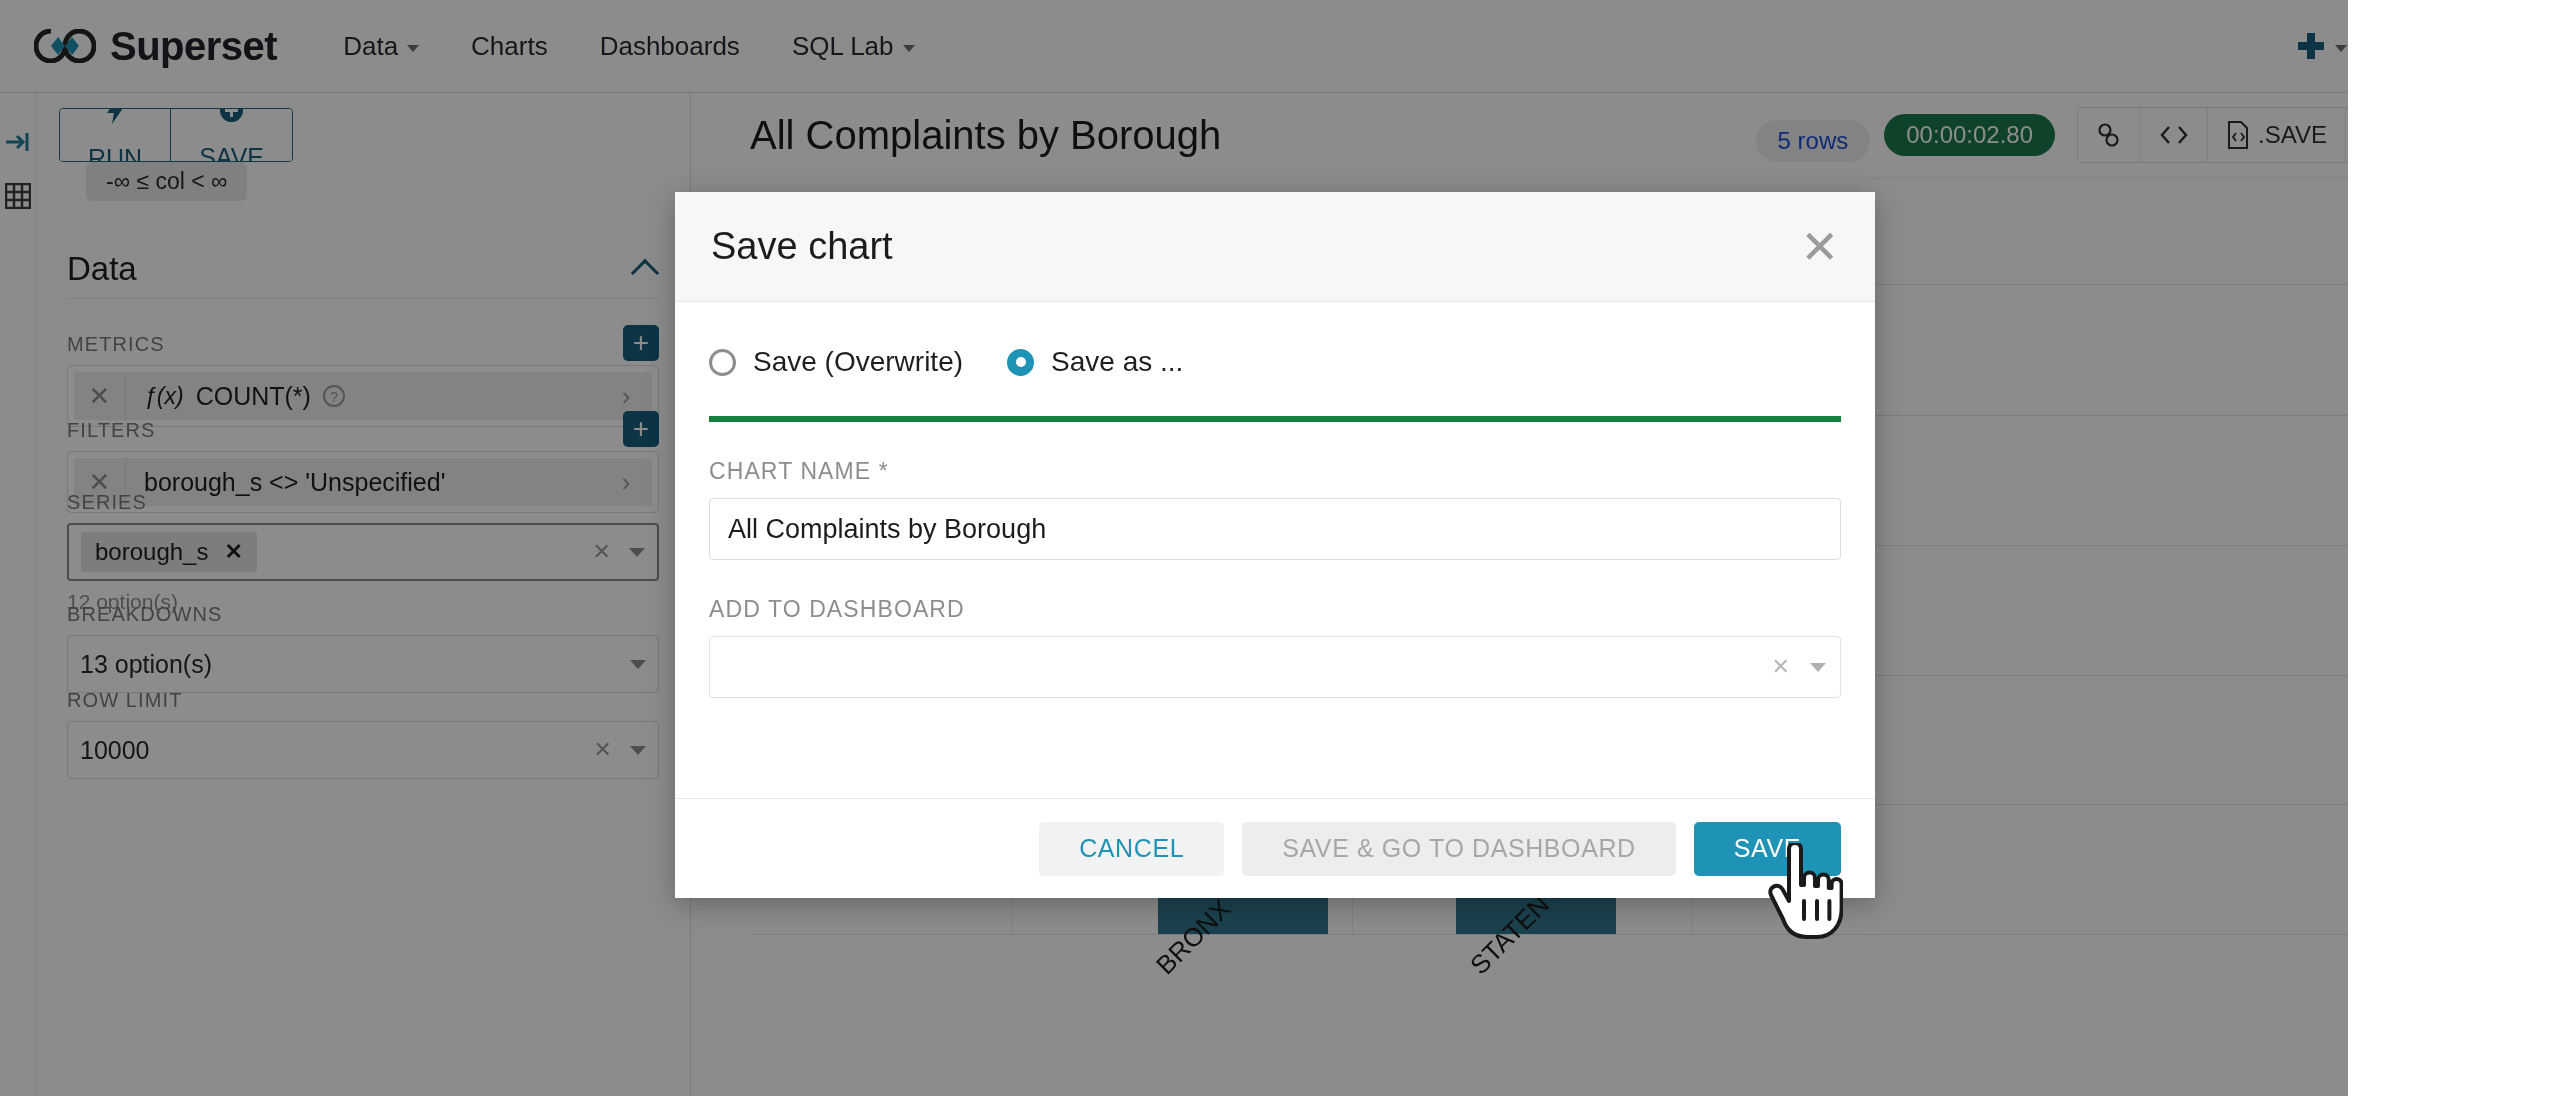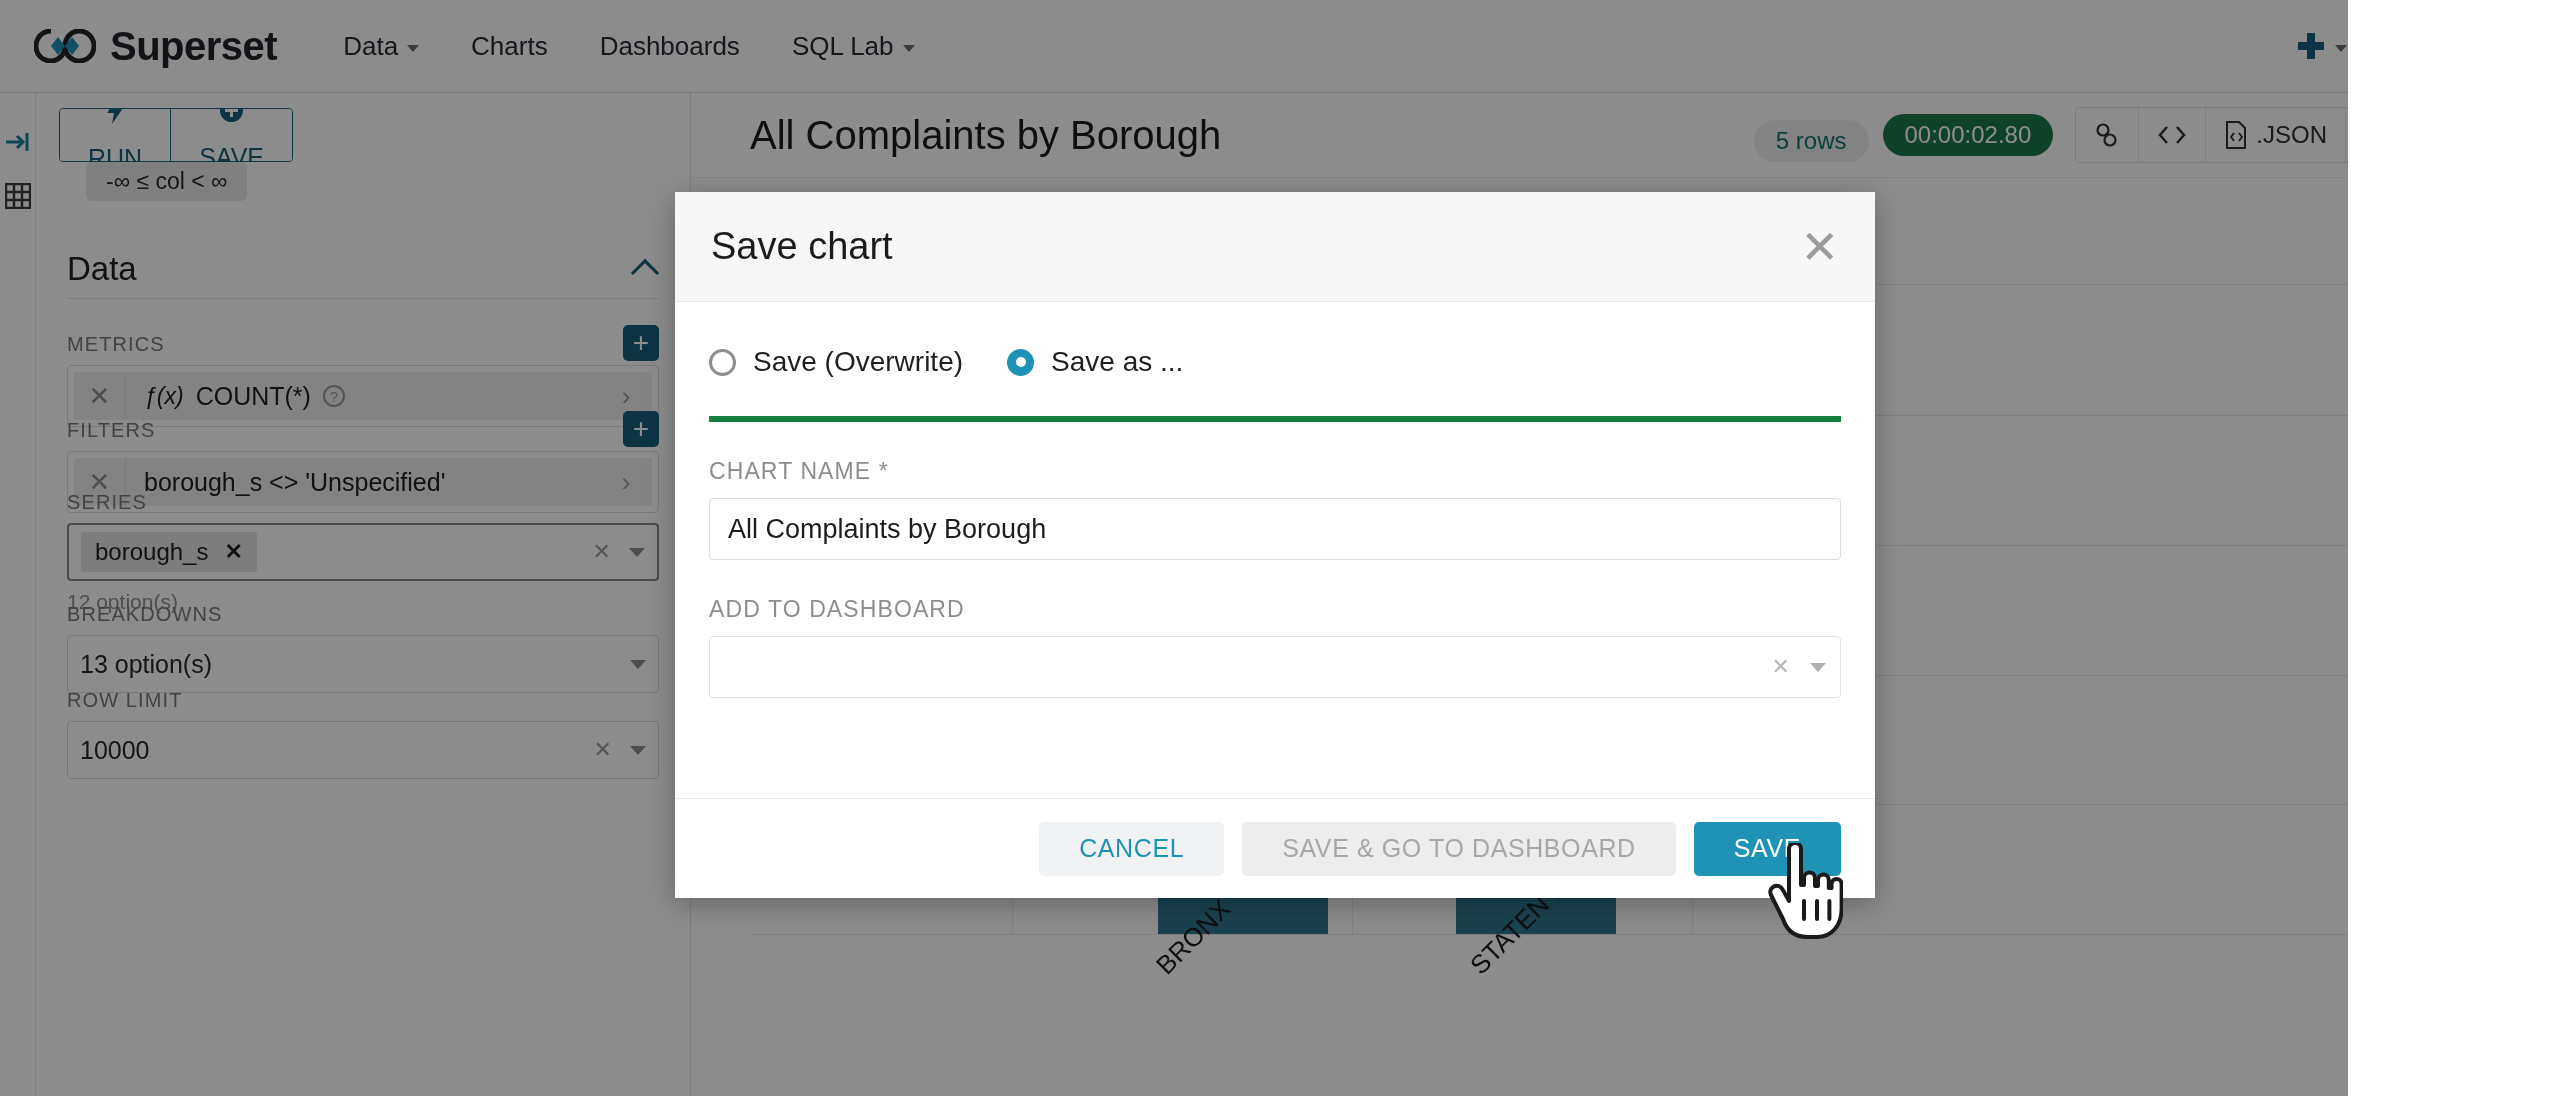--- a/index.html
+++ b/index.html
@@ -227,21 +227,21 @@
   .chart-title {
     margin-left: 58px;
     font-size: 40px; color: #1c1c1c;
   }
   .chart-tools {
     margin-left: auto; margin-right: 20px;
     display: flex; align-items: center; gap: 14px;
   }
   .rows-badge {
     background: #efefef; border-radius: 22px;
-    padding: 7px 22px; font-size: 24px; color: #0f766e; margin-top: 12px;
+    padding: 7px 22px; font-size: 24px; color: #1d4ed8; margin-top: 12px;
   }
   .timer-badge {
     background: #1b7a4b; border-radius: 22px;
     padding: 7px 22px; font-size: 24px; color: #ffffff;
   }
   .tool-group {
     display: flex; align-items: center;
     border: 1px solid #e0e0e0; border-radius: 4px;
     overflow: hidden; margin-left: 8px;
   }
@@ -577,21 +577,21 @@
           <span class="tool-btn">
             <svg width="30" height="24" viewBox="0 0 30 24">
               <path d="M10 4 L3 12 L10 20 M20 4 L27 12 L20 20" fill="none" stroke="#303030" stroke-width="2.4"></path>
             </svg>
           </span>
           <span class="tool-btn">
             <svg width="24" height="28" viewBox="0 0 24 28">
               <path d="M3 1 H15 L21 7 V27 H3 Z" fill="none" stroke="#303030" stroke-width="2"></path>
               <path d="M10 12 L7 16 L10 20 M15 12 L18 16 L15 20" fill="none" stroke="#303030" stroke-width="1.8"></path>
             </svg>
-            <span>.JSON</span>
+            <span>.SAVE</span>
           </span>
           <span class="tool-btn">
             <svg width="24" height="28" viewBox="0 0 24 28">
               <path d="M3 1 H15 L21 7 V27 H3 Z" fill="none" stroke="#303030" stroke-width="2"></path>
               <path d="M7 12 H16 M7 16 H16 M7 20 H13" stroke="#303030" stroke-width="1.8"></path>
             </svg>
             <span>.CSV</span>
           </span>
           <span class="tool-btn">
             <svg width="28" height="22" viewBox="0 0 28 22">

